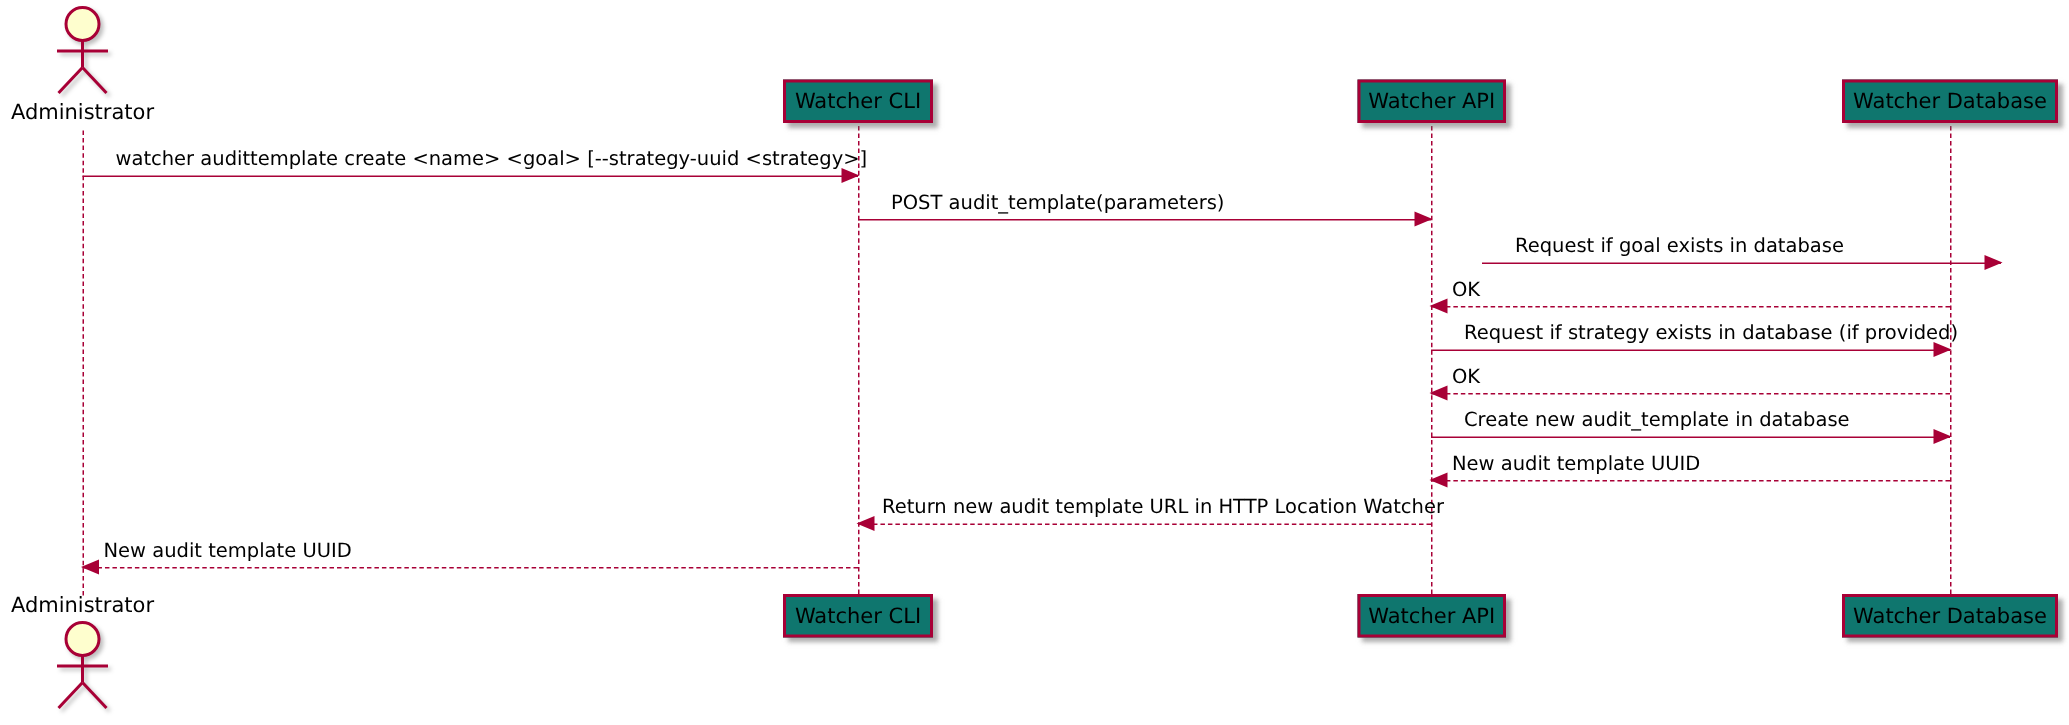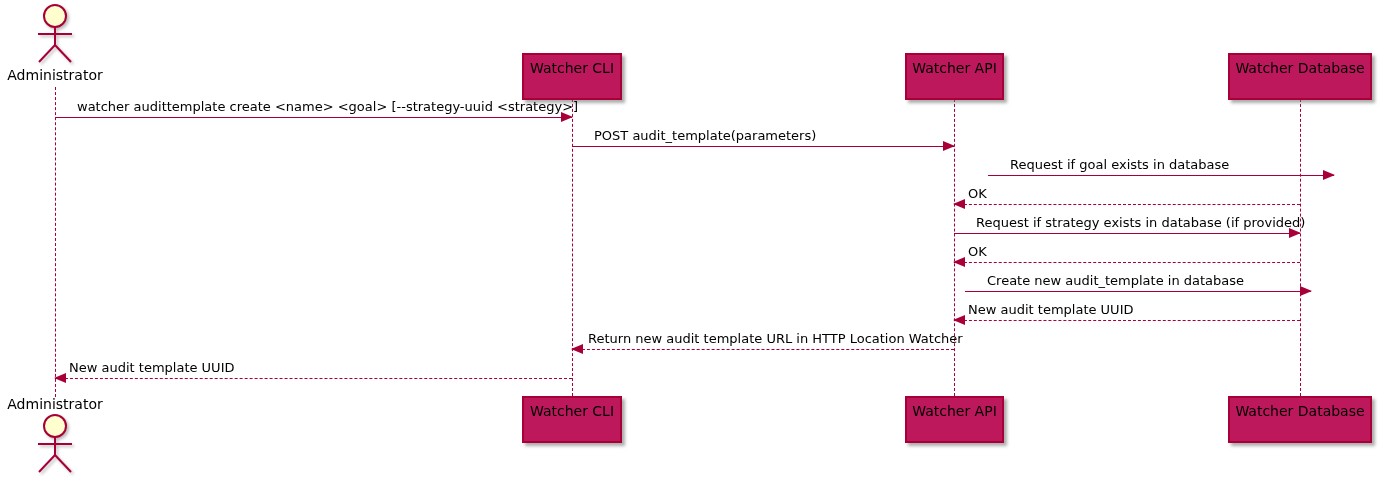--- a/index.html
+++ b/index.html
@@ -1,22 +1,22 @@
 <!DOCTYPE html>
 <html><head>
 <meta charset="utf-8">
 <style>
   html,body{margin:0;padding:0;background:#ffffff;}
   #diagram{
     position:relative;width:1379px;height:483px;background:#ffffff;overflow:hidden;
     font-family:"DejaVu Sans","Liberation Sans",sans-serif;color:#000;
   }
   .participant-box{
-    position:absolute;height:47px;box-sizing:border-box;
-    background:#be185d;border:2px solid #A80036;
+    position:absolute;height:29px;box-sizing:border-box;
+    background:#0f766e;border:2px solid #A80036;
     box-shadow:3px 3px 3px rgba(105,105,105,.55);
     font-size:14px;line-height:26px;text-align:center;white-space:nowrap;
   }
   .lifeline{position:absolute;width:0;border-left:1px dashed #A80036;}
   .actor{position:absolute;filter:drop-shadow(2.5px 2.5px 1.5px #bdbdbd);}
   .actor-label{position:absolute;font-size:14px;text-align:center;white-space:nowrap;}
   .msg{position:absolute;}
   .msg .lbl{
     font-size:13px;height:16px;line-height:16px;margin-bottom:2px;
     white-space:nowrap;color:#000;
@@ -107,21 +107,21 @@
     </div>
   </div>
 
   <div class="msg" style="left:954px;top:244px;width:346px;">
     <div class="lbl pad14">OK</div>
     <div class="line dashed">
       <span class="arrow-left"></span>
     </div>
   </div>
 
-  <div class="msg" style="left:954px;top:273px;width:346px;margin-left:11px;">
+  <div class="msg" style="left:954px;top:273px;width:346px;">
     <div class="lbl pad7">Create new audit_template in database</div>
     <div class="line solid">
       <span class="arrow-right"></span>
     </div>
   </div>
 
   <div class="msg" style="left:954px;top:302px;width:346px;">
     <div class="lbl pad14">New audit template UUID</div>
     <div class="line dashed">
       <span class="arrow-left"></span>

